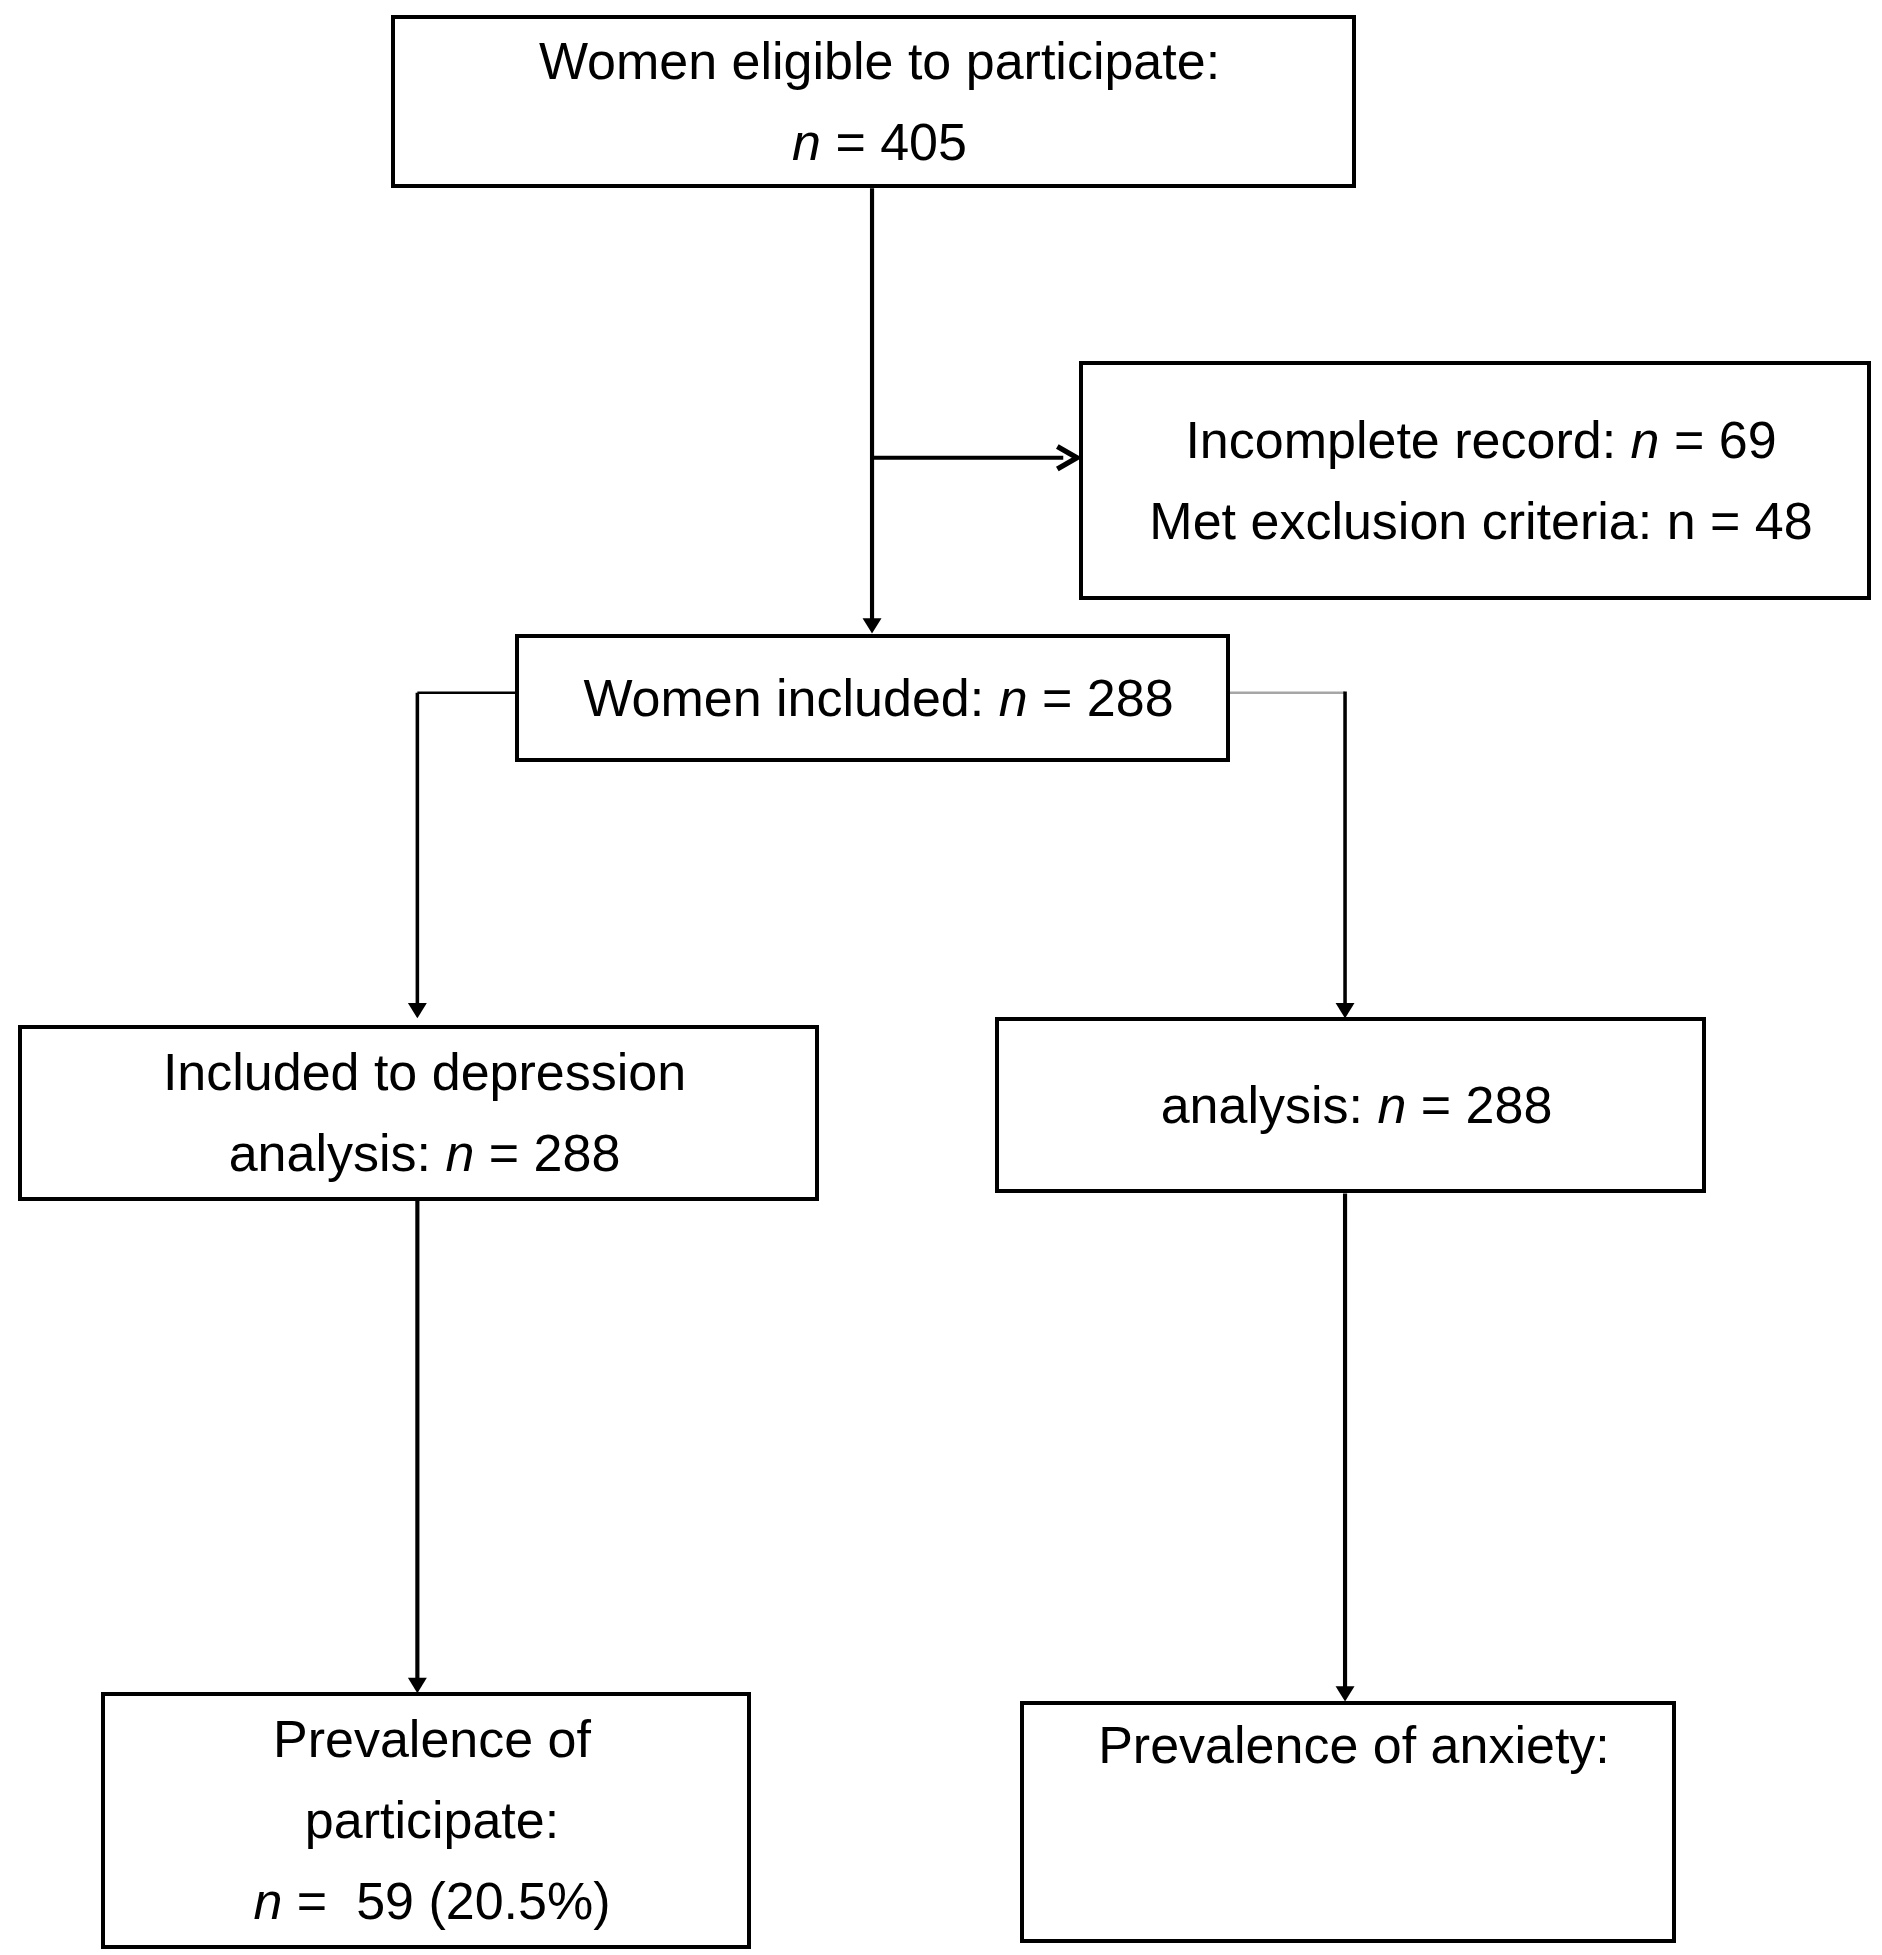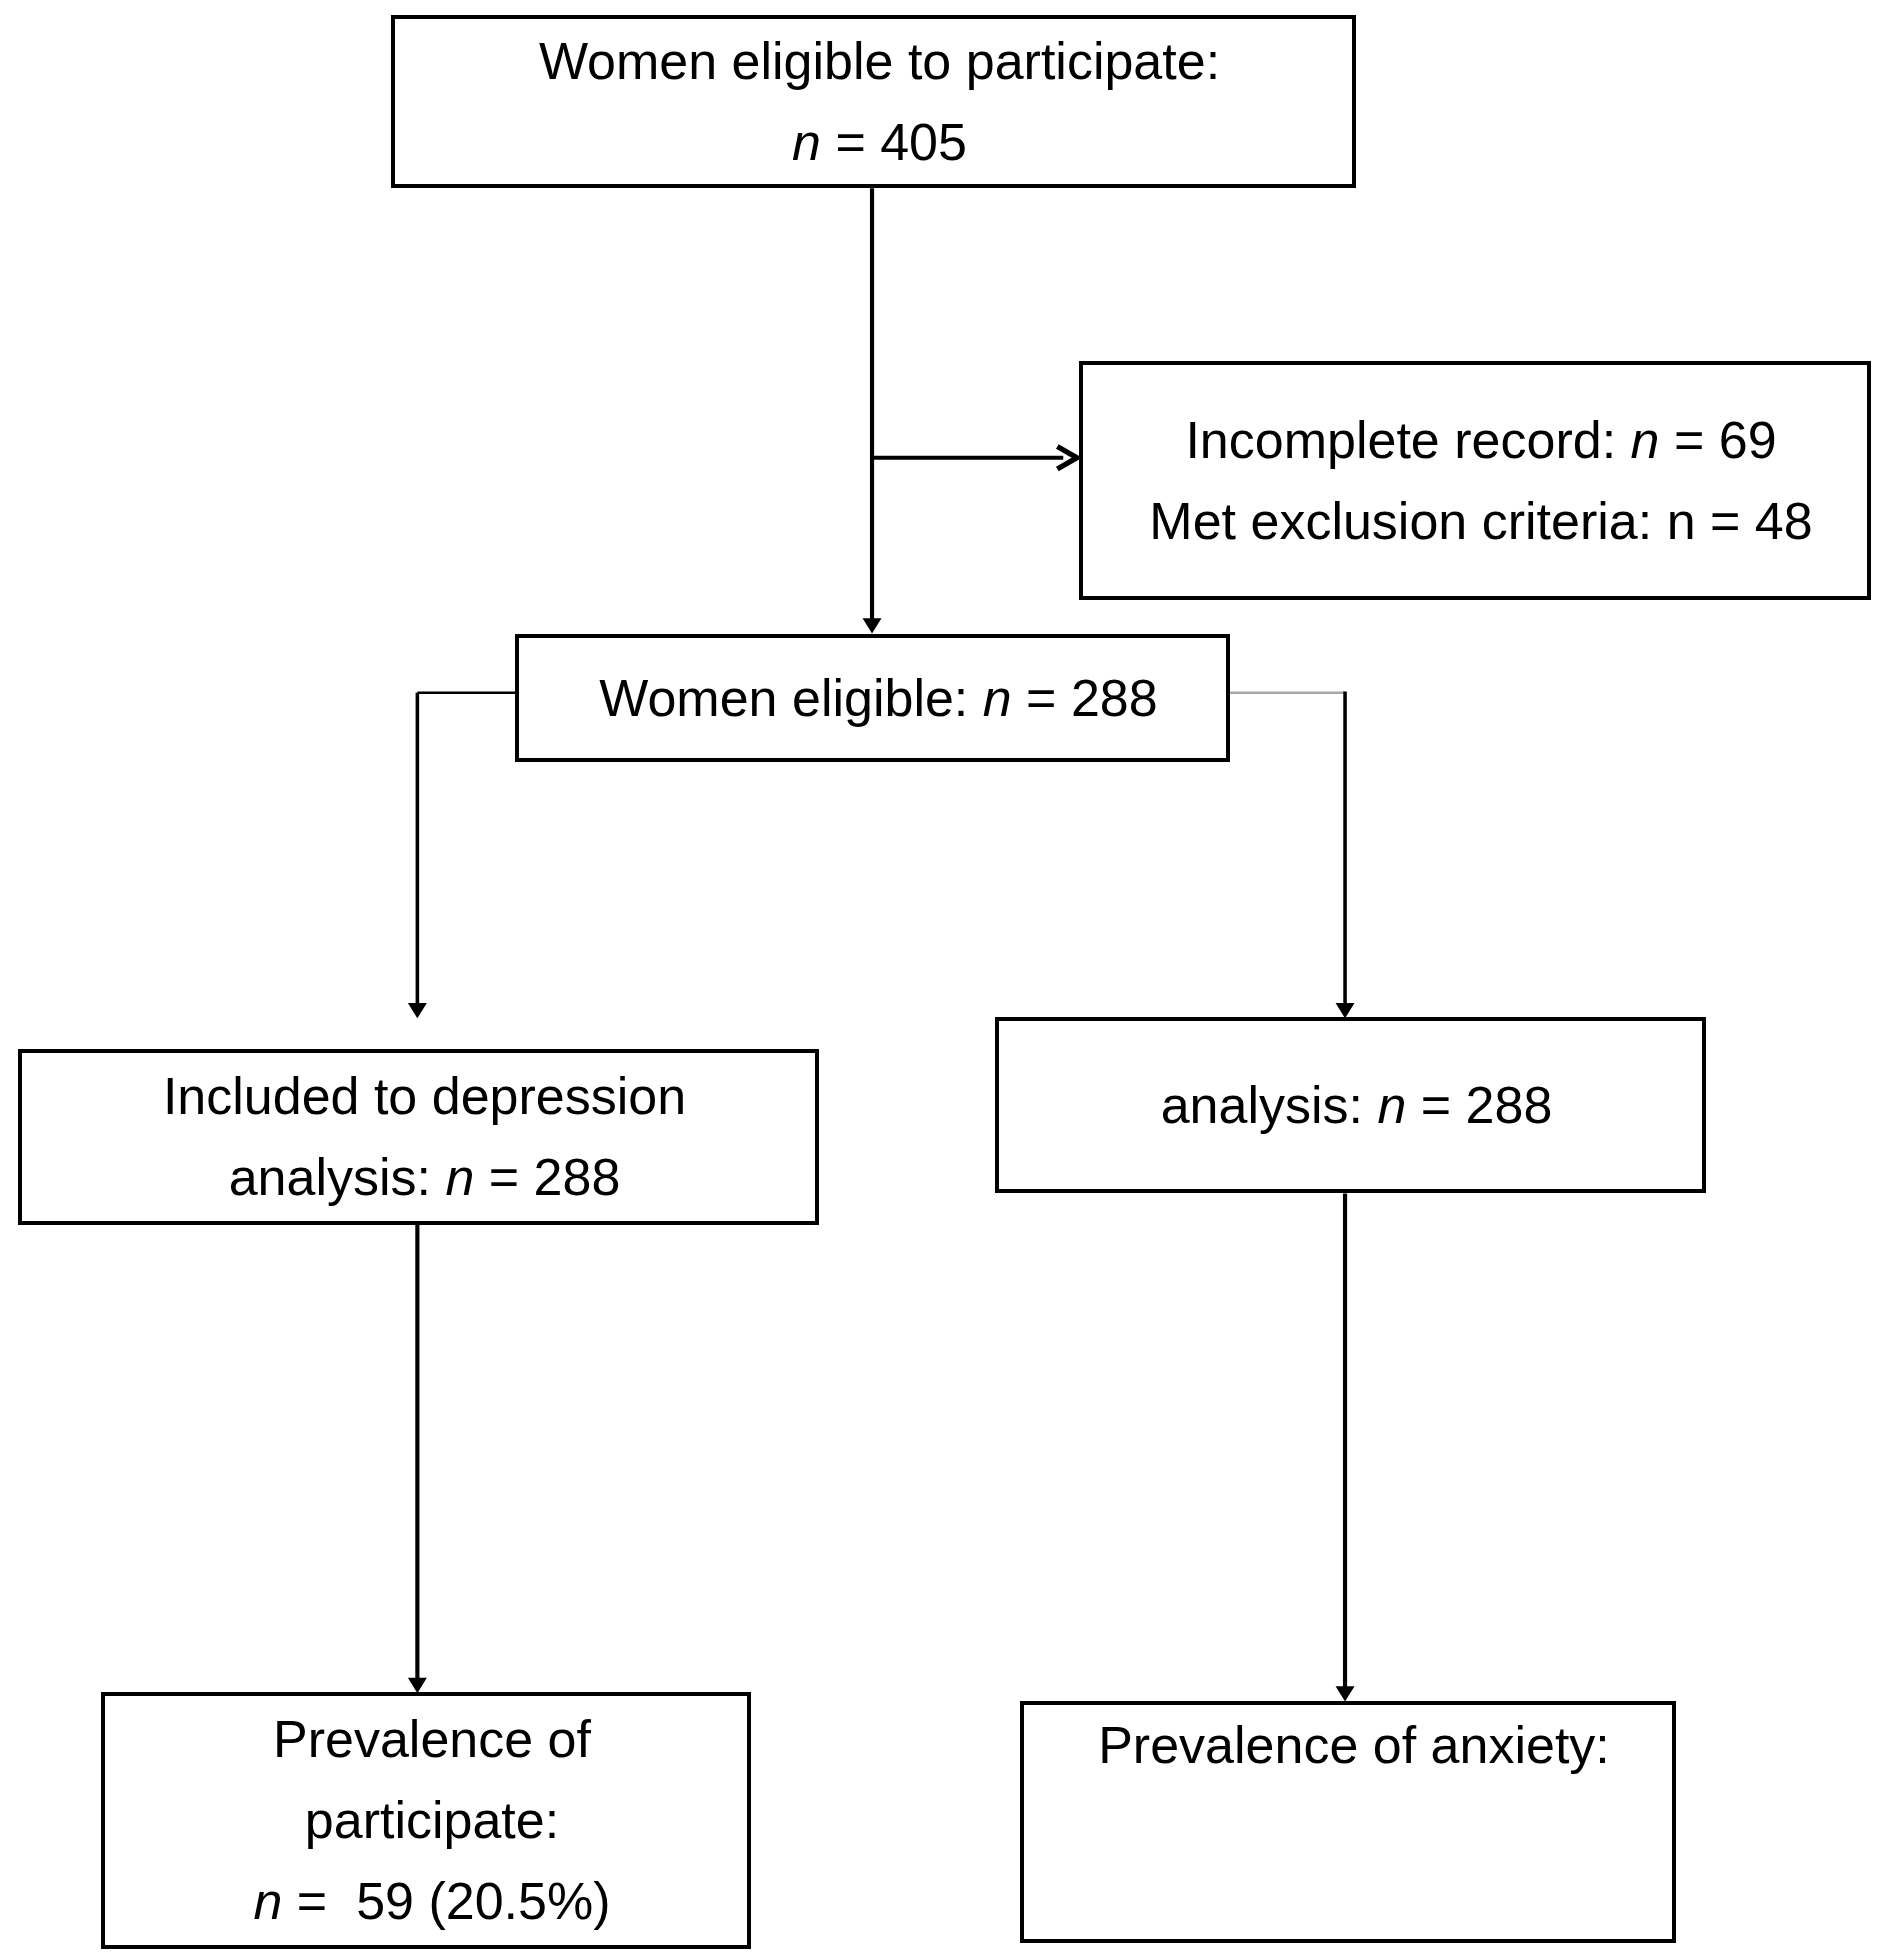--- a/index.html
+++ b/index.html
@@ -27,21 +27,21 @@
     font-size:52px;
     line-height:81px;
     padding-left:12px;
   }
   .box .line{white-space:pre;}
   .box .line .it{font-style:italic;}
   
   #eligible-box{left:391px;top:15.4px;width:965px;height:173px;}
   #excluded-box{left:1079px;top:361px;width:792px;height:239px;}
   #included-box{left:515px;top:634px;width:715px;height:128px;}
-  #depression-analysis-box{left:18px;top:1049px;width:801px;height:176px;}
+  #depression-analysis-box{left:18px;top:1025px;width:801px;height:176px;}
   #anxiety-analysis-box{left:995px;top:1017px;width:711px;height:176px;}
   #depression-prevalence-box{left:90px;top:1692px;width:650px;height:257px;margin-left:11px;}
   #anxiety-prevalence-box{left:1020px;top:1701px;width:656px;height:242px;justify-content:space-between;}
 </style>
 </head>
 <body>
 
 <div class="canvas">
 
   <svg class="connectors" viewBox="0 0 3179 3302" xmlns="http://www.w3.org/2000/svg">
@@ -71,21 +71,21 @@
       <div class="line"><span>Women eligible to participate:</span></div>
       <div class="line"><span class="it">n</span><span> = 405</span></div>
     </div>
 
   <div class="box" id="excluded-box">
       <div class="line"><span>Incomplete record: </span><span class="it">n</span><span> = 69</span></div>
       <div class="line"><span>Met exclusion criteria: n = 48</span></div>
     </div>
 
   <div class="box" id="included-box">
-      <div class="line"><span>Women eligible: </span><span class="it">n</span><span> = 288</span></div>
+      <div class="line"><span>Women included: </span><span class="it">n</span><span> = 288</span></div>
     </div>
 
   <div class="box" id="depression-analysis-box">
       <div class="line"><span>Included to depression</span></div>
       <div class="line"><span>analysis: </span><span class="it">n</span><span> = 288</span></div>
     </div>
 
   <div class="box" id="anxiety-analysis-box">
       <div class="line"><span>analysis: </span><span class="it">n</span><span> = 288</span></div>
     </div>

